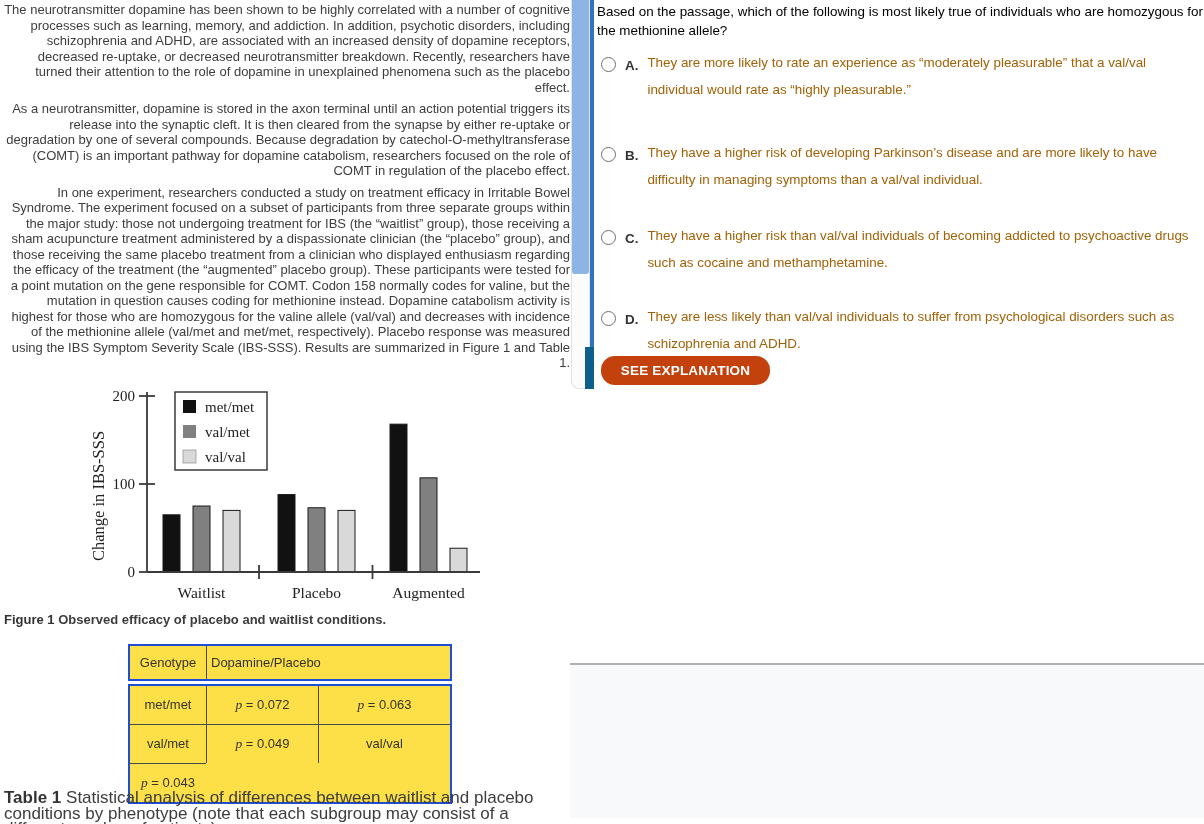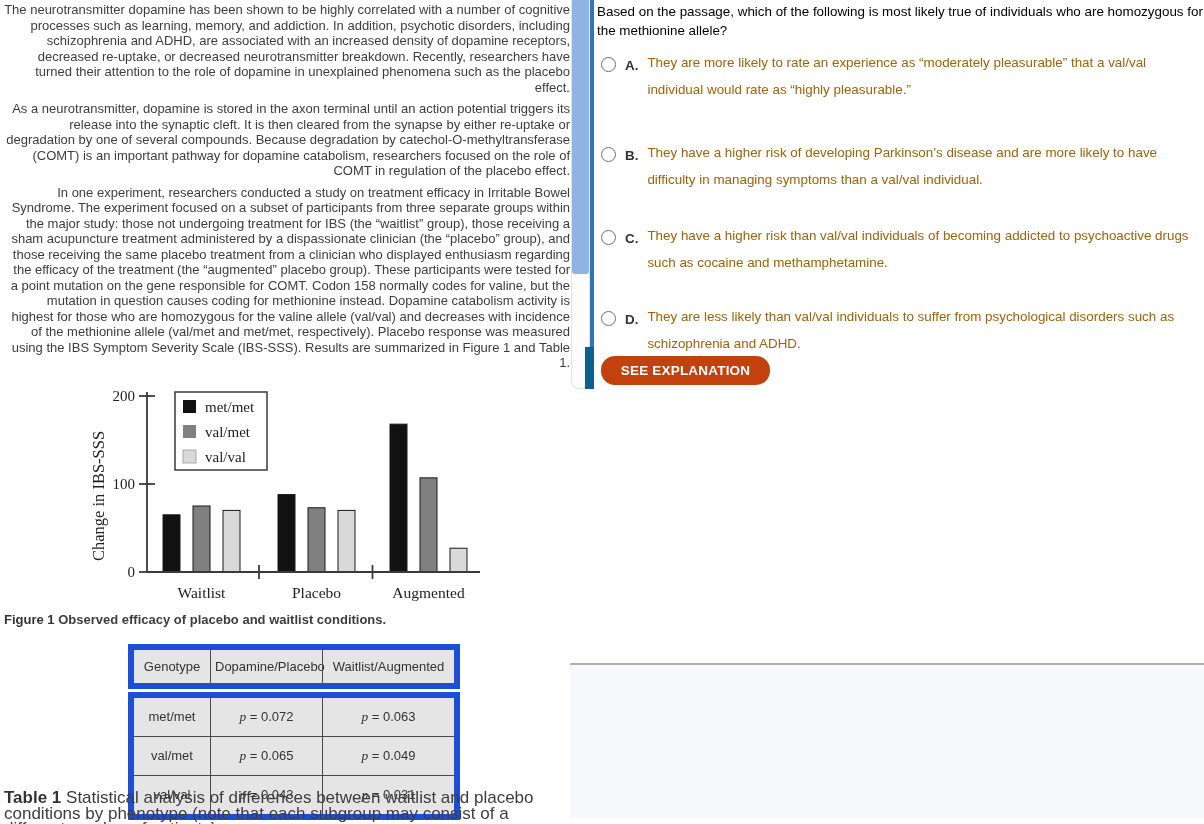--- a/index.html
+++ b/index.html
@@ -16,21 +16,21 @@
   .chart{position:absolute;left:80px;top:386px;width:430px;height:250px;}
   .axis{stroke:#3a3a3a;stroke-width:1.8;}
   .tick-label{font:15px "Liberation Serif", serif;fill:#222;}
   .ax-label{font:15.5px "Liberation Serif", serif;fill:#222;}
   .ylabel{font:16.5px "Liberation Serif", serif;fill:#222;}
   .legend-label{font:15px "Liberation Serif", serif;fill:#222;}
   .fig-caption{position:absolute;left:4px;top:612px;width:566px;font-size:13px;color:#3d3d3d;font-weight:bold;}
   .fig-caption b, .tbl-caption b{color:#333;}
   
   .t1{position:absolute;left:128px;top:644px;font-size:13px;color:#333;}
-  .t1-head,.t1-body{display:grid;grid-template-columns:76px 112px 132px;border:6px solid #1d4ed8;background:#e5e5e5;}
+  .t1-head,.t1-body{display:grid;grid-template-columns:76px 112px 132px;border:2px solid #1d4ed8;background:#fde047;}
   .t1-head div{padding:9px 4px;text-align:center;border-left:1px solid #4a4a4a;}
   .t1-head div:first-child{border-left:none;}
   .t1-body{margin-top:3px;}
   .t1-body div{padding:11px 4px;text-align:center;border-left:1px solid #4a4a4a;border-top:1px solid #4a4a4a;}
   .t1-body div:nth-child(-n+3){border-top:none;}
   .t1-body div:nth-child(3n+1){border-left:none;}
   .t1 i{font-family:"Liberation Serif", serif;font-style:italic;font-size:13.5px;}
   .tbl-caption{position:absolute;left:4px;top:790px;width:566px;font-size:17px;line-height:15.5px;color:#3d3d3d;}
   
   .scroll-track{position:absolute;left:571px;top:0;width:19px;height:389px;background:#fcfcfc;border:1px solid #e2e2e2;border-top:none;border-radius:0 0 8px 8px;box-sizing:border-box;}
@@ -92,32 +92,29 @@
   </svg>
 
 <div class="fig-caption">
   <b>Figure 1</b><span> Observed efficacy of placebo and waitlist conditions.</span>
 </div>
 
 <div class="t1">
   <div class="t1-head">
     <div>Genotype</div>
     <div>Dopamine/Placebo</div>
-    <div>Waitlist/Augmented</div>
   </div>
   <div class="t1-body" id="t1-body">
       <div>met/met</div>
       <div><i>p</i><span> = 0.072</span></div>
       <div><i>p</i><span> = 0.063</span></div>
       <div>val/met</div>
-      <div><i>p</i><span> = 0.065</span></div>
       <div><i>p</i><span> = 0.049</span></div>
       <div>val/val</div>
       <div><i>p</i><span> = 0.043</span></div>
-      <div><i>p</i><span> = 0.031</span></div>
     </div>
 </div>
 
 <div class="tbl-caption">
   <b>Table 1</b><span> Statistical analysis of differences between waitlist and placebo conditions by phenotype (note that each subgroup may consist of a different number of patients).</span>
 </div>
 
 <div class="scroll-track"></div>
 <div class="scroll-thumb" id="scroll-thumb" style="background: rgb(141, 180, 226);"></div>
 <div class="divider-line" id="divider-line" style="background: rgb(46, 115, 192);"></div>

